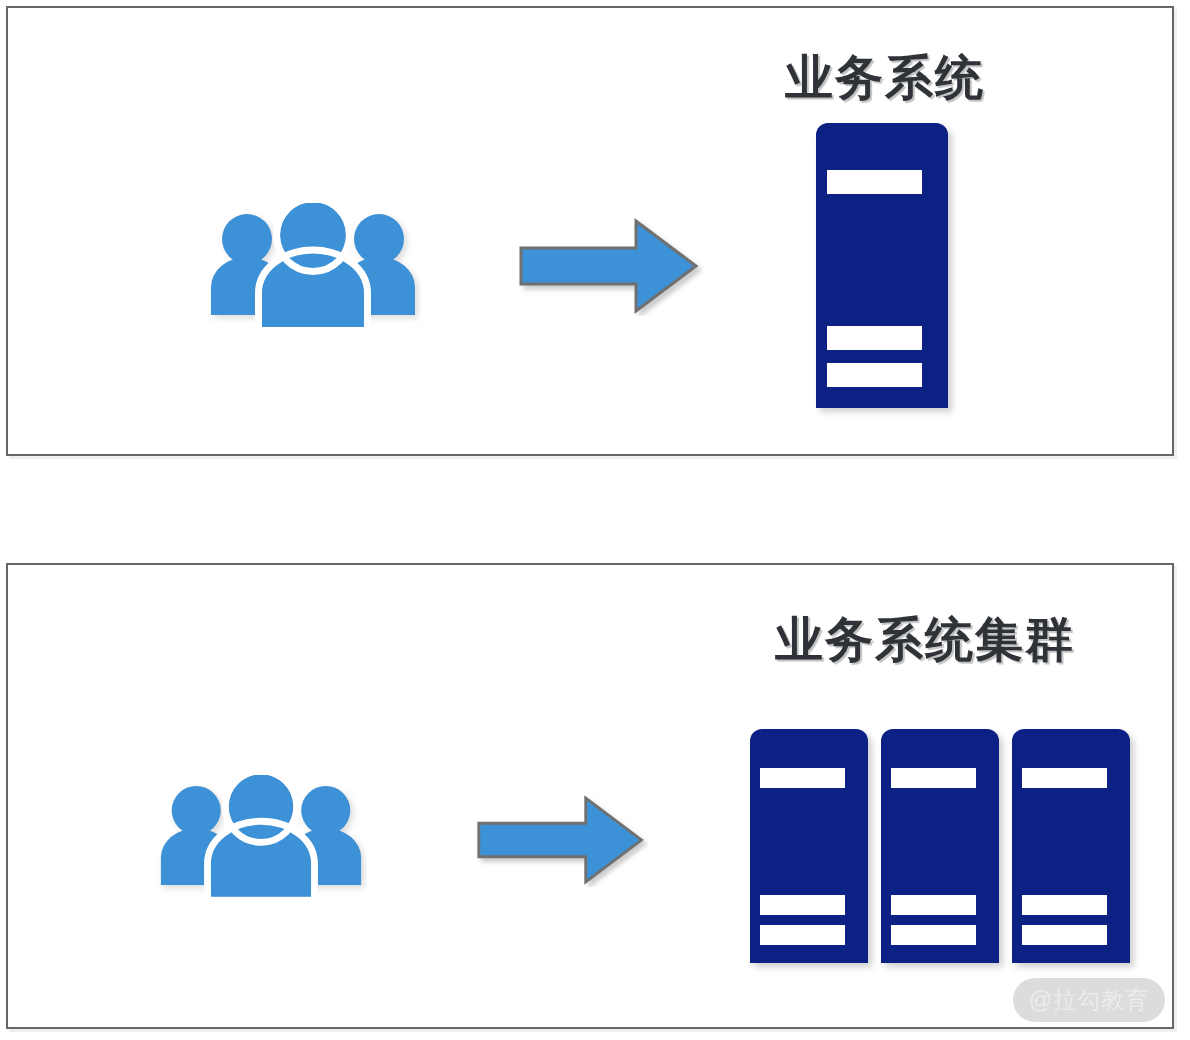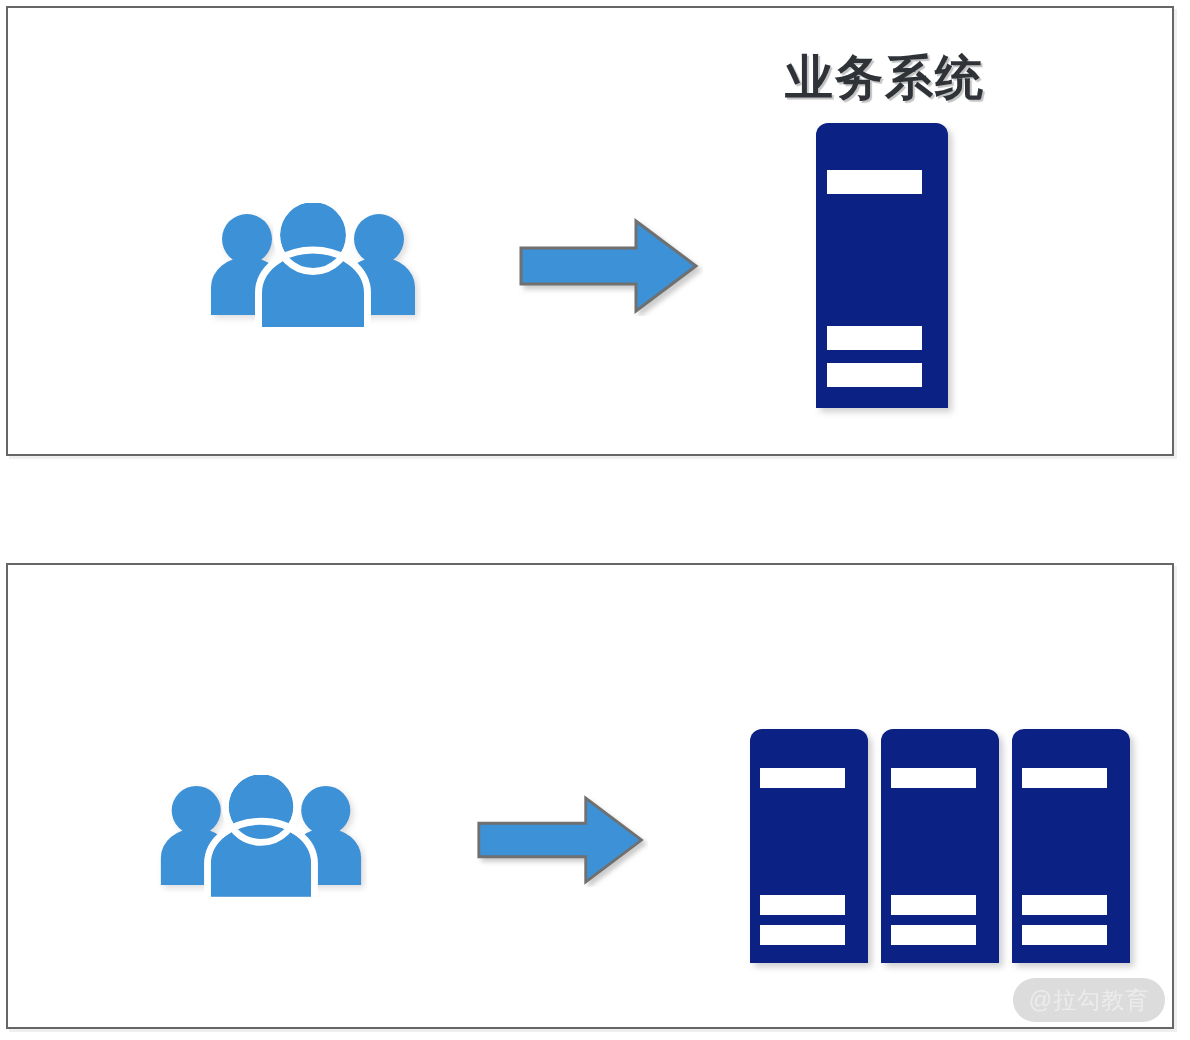--- a/index.html
+++ b/index.html
@@ -172,20 +172,21 @@
   </svg>
 
   <div class="server" id="server-top">
     <div class="bar b1"></div>
     <div class="bar b2"></div>
     <div class="bar b3"></div>
   </div>
 
   <div class="panel" id="panel-bottom"></div>
 
+  <div class="panel-title" id="title-bottom">业务系统集群</div>
 
   <svg class="people" id="people-bot" viewBox="0 0 216 124">
     <g filter="url(#softshadow)" fill="#3e91d6">
       <circle cx="42" cy="36" r="25"></circle>
       <path d="M6 112 L6 84 a36 30 0 0 1 72 0 L78 112 Z"></path>
       <circle cx="174" cy="36" r="25"></circle>
       <path d="M138 112 L138 84 a36 30 0 0 1 72 0 L210 112 Z"></path>
       <circle cx="108" cy="32" r="33"></circle>
       <path d="M57 124 L57 90 a51 40 0 0 1 102 0 L159 124 Z"></path>
     </g>

